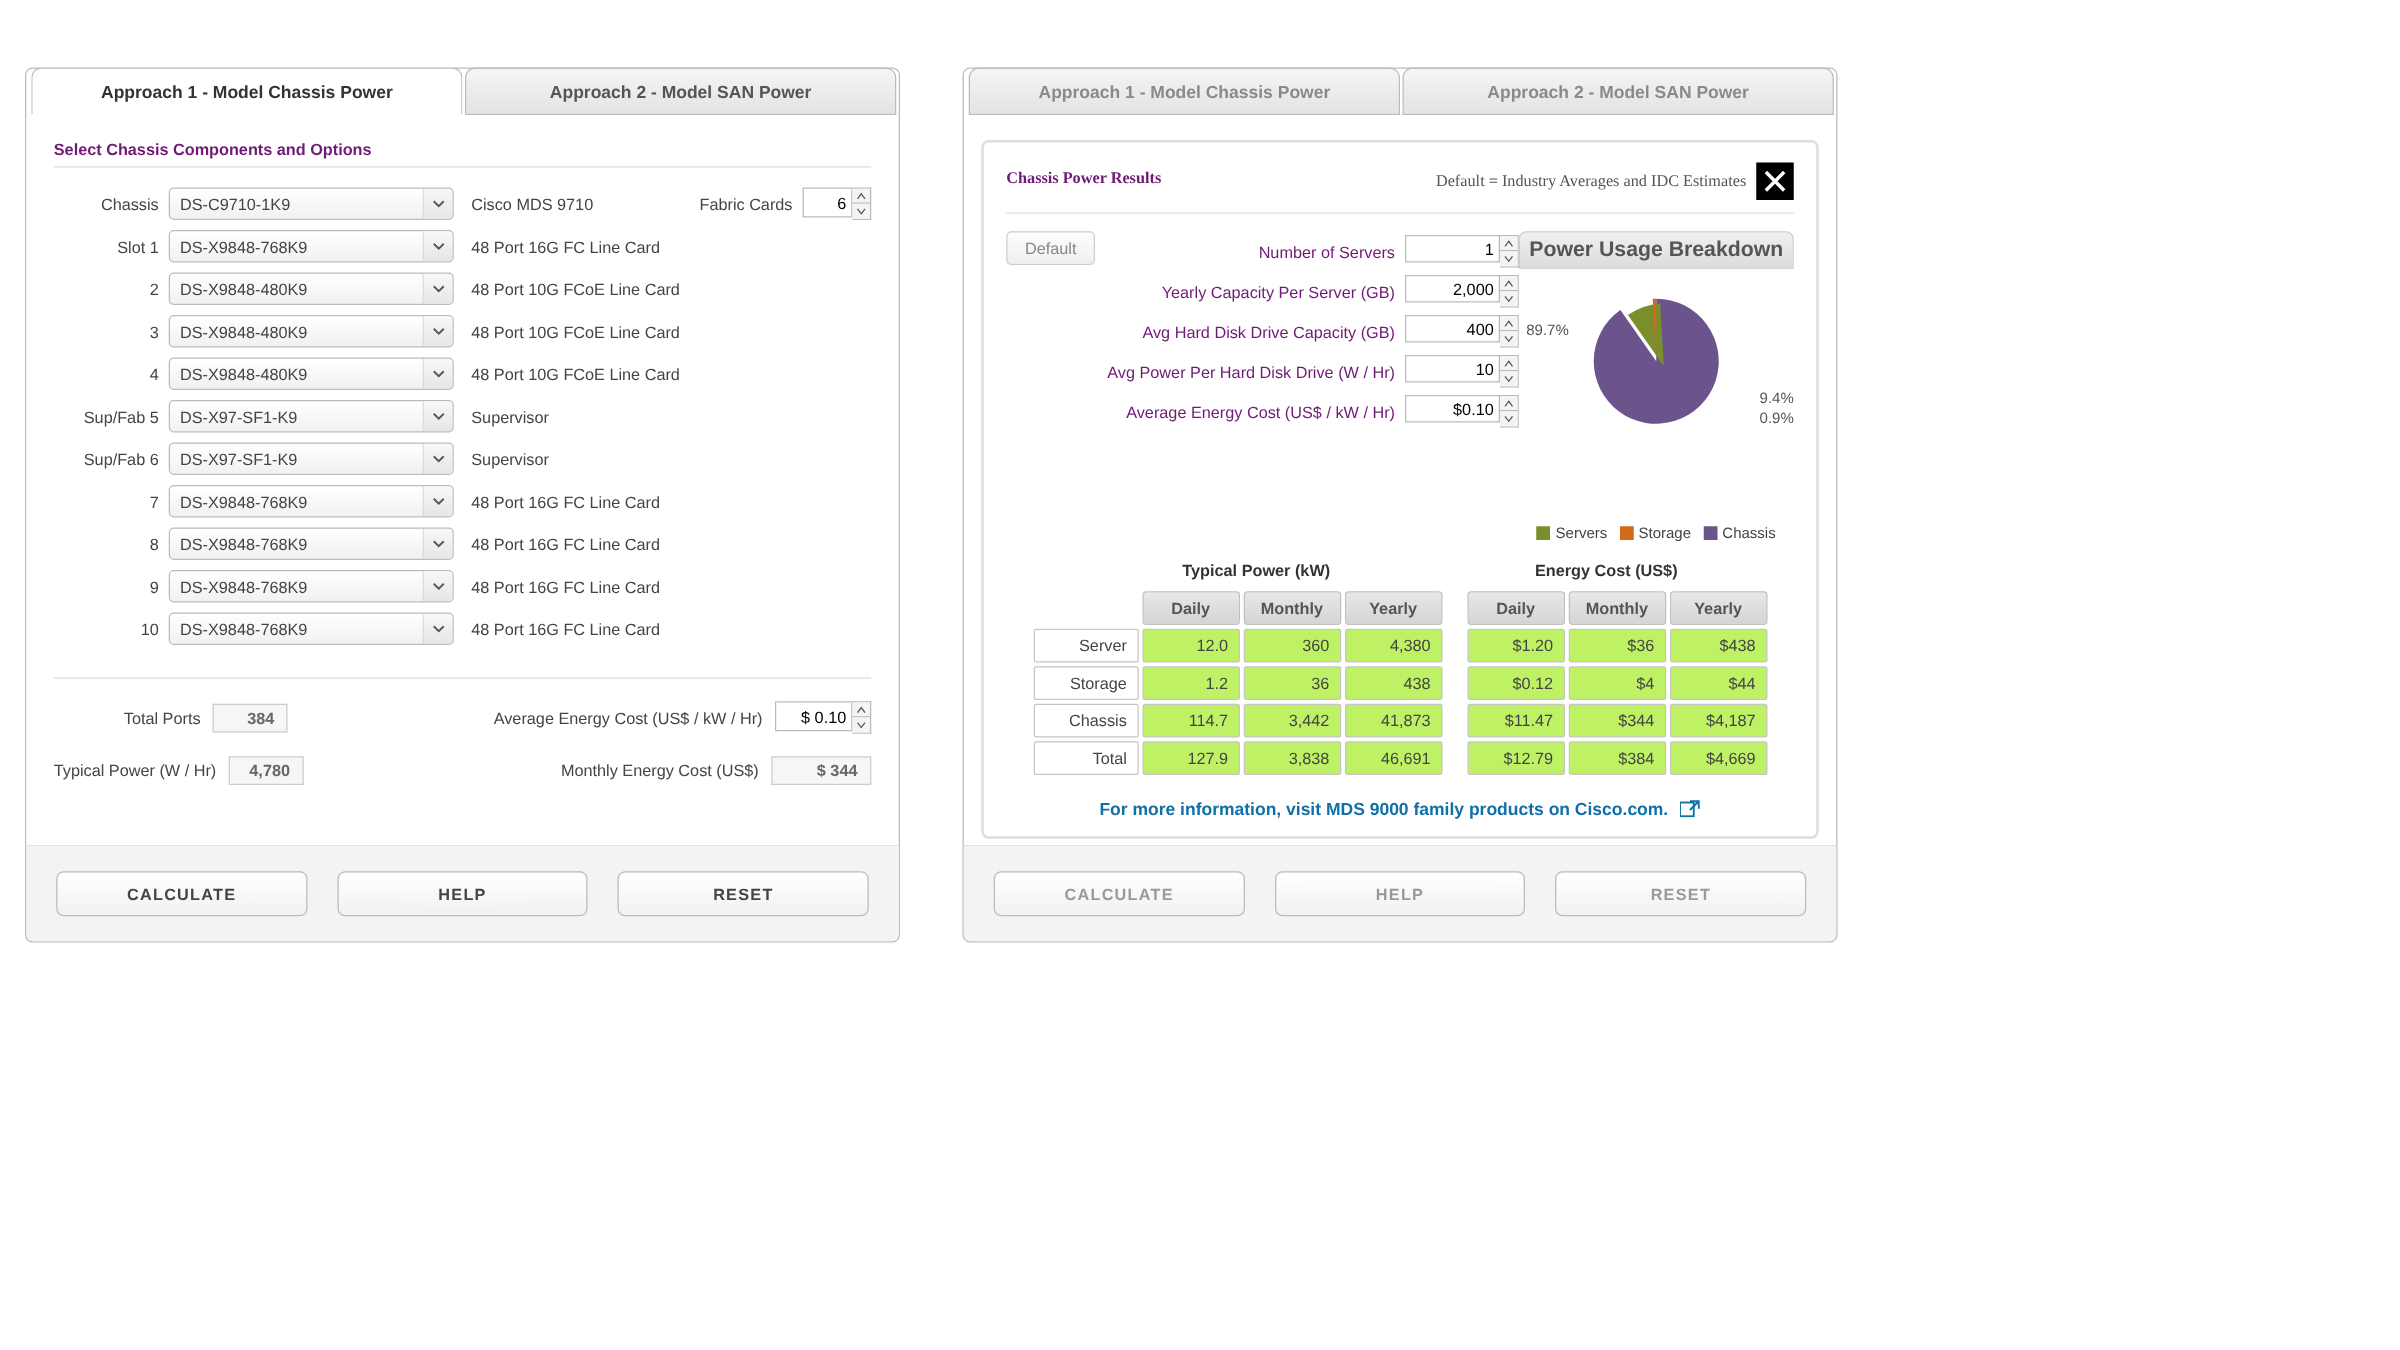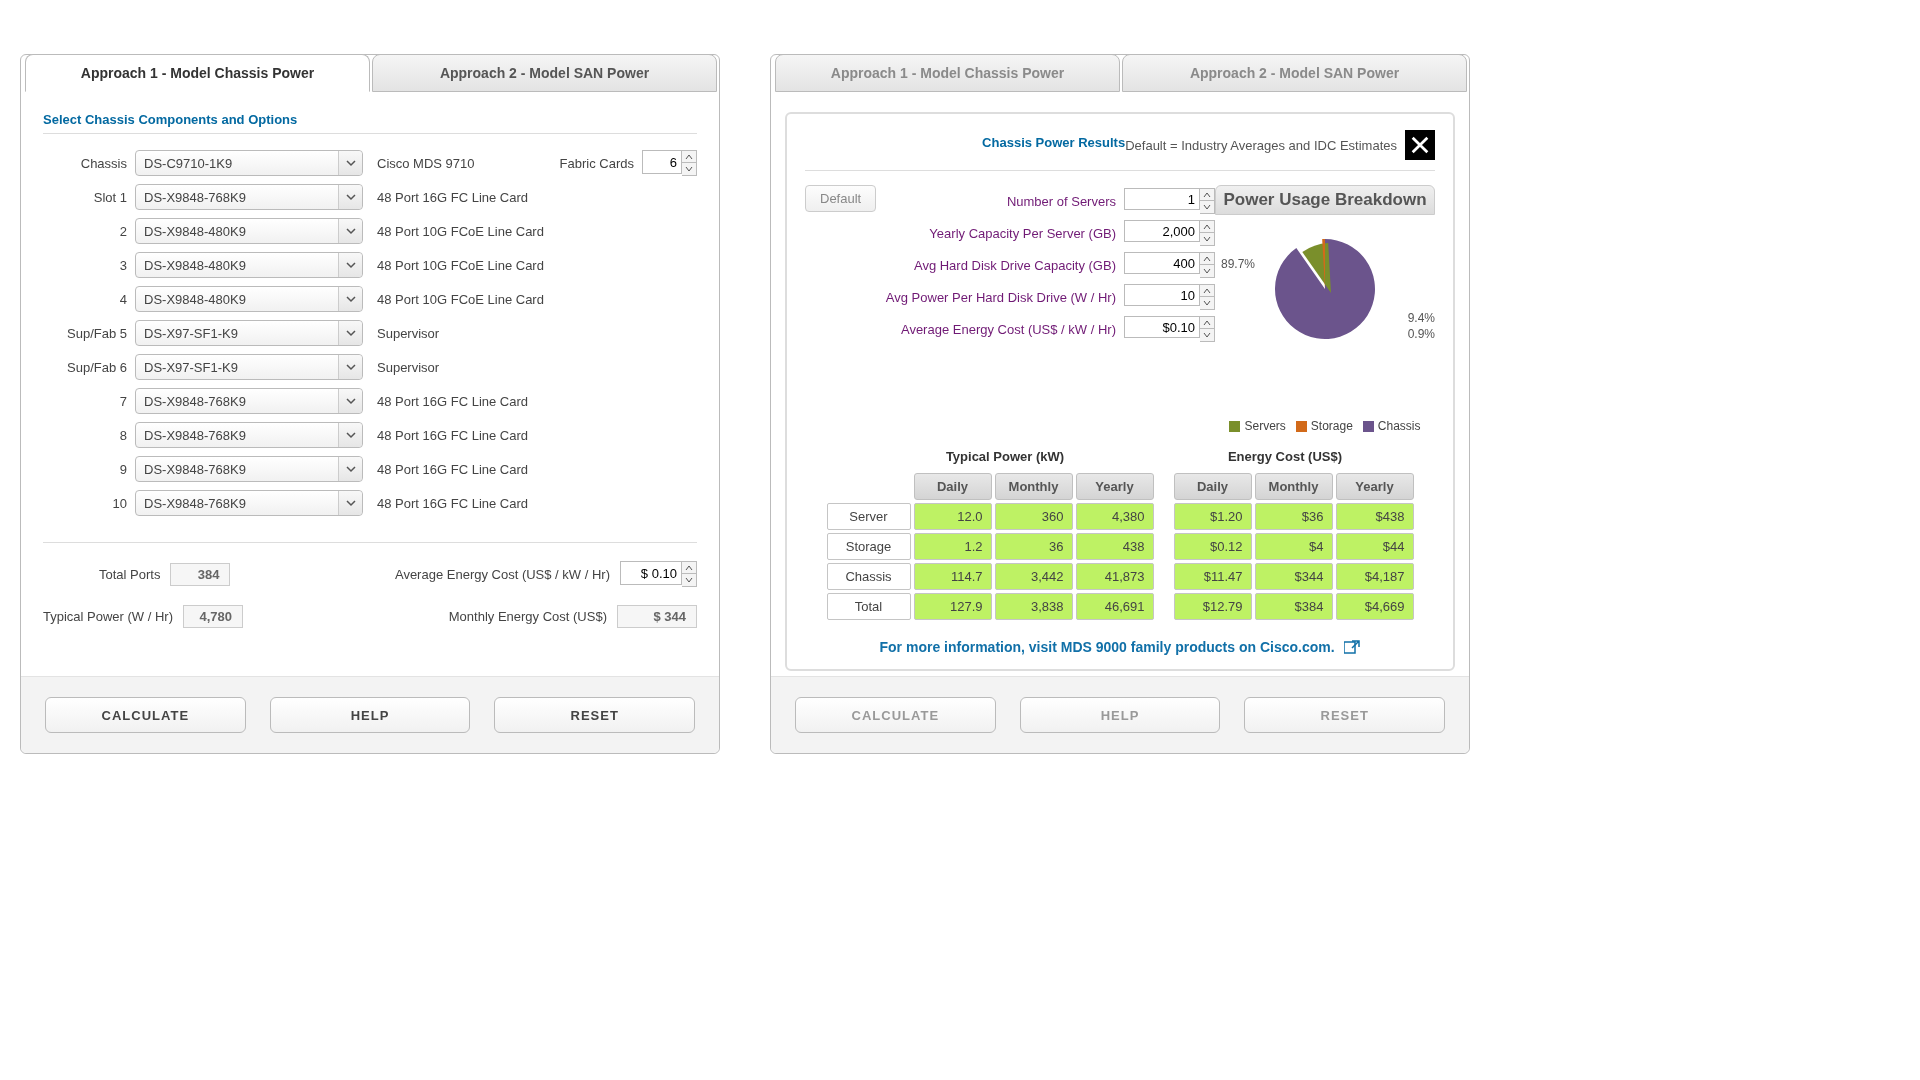--- a/index.html
+++ b/index.html
@@ -5,21 +5,21 @@
   * { box-sizing: border-box; margin: 0; padding: 0; }
   body { font-family: Arial, Helvetica, sans-serif; font-size: 13px; color: #444; background: #fff; width: 1920px; height: 1080px; position: relative; }
   .panel { position: absolute; border: 1px solid #bbb; border-radius: 6px; background: #fff; }
   .panel.left { left: 20px; top: 54px; width: 700px; height: 700px; }
   .panel.right { left: 770px; top: 54px; width: 700px; height: 700px; }
   .tabs { display: flex; margin-left: 4px; margin-top: -1px; }
   .tab { flex: 1; border: 1px solid #bbb; border-radius: 8px 8px 0 0; padding: 10px 0; text-align: center; font-weight: bold; font-size: 14px; margin-right: 2px; position: relative; top: 0; background: linear-gradient(#f5f5f5,#e3e3e3); color: #555; cursor: pointer; }
   .tab.active { background: #fff; border-bottom-color: #fff; color: #333; }
   .tab.inactive { color: #8a8a8a; }
   .panel-body { padding: 20px 22px; }
-  .section-title { font-weight: bold; color: #0369a1; margin-bottom: 6px; }
+  .section-title { font-weight: bold; color: #701a75; margin-bottom: 6px; }
   .hr { border: 0; border-top: 1px solid #ddd; margin: 6px 0 16px; }
   .row { display: flex; align-items: center; margin-bottom: 8px; }
   .lbl { width: 92px; text-align: right; padding-right: 8px; color: #444; }
   .select { position: relative; width: 228px; height: 26px; border: 1px solid #bbb; border-radius: 4px; background: linear-gradient(#fff,#f1f1f1); display: flex; align-items: center; padding: 0 28px 0 8px; font-size: 13px; color: #444; cursor: pointer; }
   .select .caret { position: absolute; right: 0; top: 0; width: 24px; height: 100%; border-left: 1px solid #ccc; display: flex; align-items: center; justify-content: center; background: linear-gradient(#f8f8f8,#e6e6e6); border-radius: 0 4px 4px 0; }
   .caret svg { width: 10px; height: 10px; }
   .desc { margin-left: 14px; color: #444; flex: 1; }
   .spin-wrap { display: inline-flex; }
   .numbox { width: 40px; height: 24px; border: 1px solid #bbb; text-align: right; padding: 0 4px; font-size: 13px; }
   .spinner { display: flex; flex-direction: column; border: 1px solid #bbb; border-left: 0; }
@@ -27,21 +27,21 @@
   .spinner div:last-child { border-bottom: 0; }
   .spinner svg { width: 8px; height: 8px; }
   .bottom-area { border-top: 1px solid #ddd; padding-top: 18px; margin-top: 26px; }
   .bottom-row { display: flex; align-items: center; justify-content: space-between; margin-bottom: 18px; }
   .readonly { display:inline-block; border: 1px solid #ccc; background:#f6f6f6; padding:3px 10px; text-align:right; min-width:60px; font-weight: bold; color:#666; }
   .btn-row { display:flex; gap: 24px; border-top: 1px solid #e3e3e3; padding: 20px 24px; background: #f3f3f3; border-radius: 0 0 6px 6px; position:absolute; bottom:0; left:0; right:0;}
   .btn { flex:1; height:36px; border:1px solid #bbb; border-radius:6px; background: linear-gradient(#fff,#f1f1f1); font-size:13px; letter-spacing:1px; color:#444; font-weight:bold; cursor:pointer; }
   .btn.dim { color:#999; }
   
   .inner-frame { border: 2px solid #ddd; border-radius: 6px; padding: 16px 18px 12px; margin-top: 6px; background: #fff; }
-  .results-header { display: flex; justify-content: flex-end; align-items: center; }
+  .results-header { display: flex; justify-content: space-between; align-items: center; font-family: Liberation Serif, serif; }
   .note { color: #555; font-size: 13px; }
   .close-x { width: 30px; height: 30px; background: #000; display:flex; align-items:center; justify-content:center; cursor:pointer; margin-left:8px;}
   .close-x svg { width: 22px; height: 22px; }
   .hr2 { border:0; border-top:1px solid #ddd; margin:10px 0 14px; }
   .results-row { display:flex; }
   .inputs-col { flex: 1; }
   .pie-col { width: 220px; }
   .pie-header { height: 30px; border-radius: 6px 6px 0 0; background: linear-gradient(#f0f0f0,#dcdcdc); border:1px solid #ccc; display:flex; align-items:center; justify-content:center; font-weight:bold; color:#555; font-size:17px; }
   .input-row { display:flex; align-items:center; justify-content: flex-end; margin-bottom: 6px; }
   .input-row label { text-align:right; margin-right:8px; font-size:13px; color:#701a75;}
@@ -50,21 +50,21 @@
   svg.pie { width: 120px; height: 120px; display:block; margin: 14px auto 8px; }
   .legend { display:flex; gap:10px; font-size:12px; margin-top: 10px; justify-content: center; }
   .legend span { display:flex; align-items:center; gap:4px; }
   .sw { width:11px; height:11px; display:inline-block; }
   .ann { position:absolute; font-size:12px; color:#555; }
   .tables-area { text-align: center; margin-top: 16px;}
   .tbl-title { display:inline-block; font-weight: bold; color:#333; width: 260px; text-align:center; }
   table.grid { border-collapse: separate; border-spacing: 3px; font-size: 13px; }
   table.grid th { background: linear-gradient(#e8e8e8,#d4d4d4); border:1px solid #c0c0c0; padding:5px 0; font-weight:bold; color:#555; border-radius:3px; }
   table.grid td { border:1px solid #c5c5c5; padding:5px 8px; text-align:right; background:#bef264; border-radius:2px;}
-  table.grid td.rowh { text-align:center; background:#fff; font-weight:normal; }
+  table.grid td.rowh { text-align:right; background:#fff; font-weight:normal; }
   .link-line { text-align:center; margin-top: 16px; color:#1170a8; font-weight:bold; font-size:14px; }
   .ext-icon { display:inline-block; vertical-align:middle; margin-left:6px;}
   .pie-wrap { position:relative; height: 180px; }
 </style>
 </head>
 <body>
 
 <div class="panel left">
   <div class="tabs">
     <div class="tab active">Approach 1 - Model Chassis Power</div>

